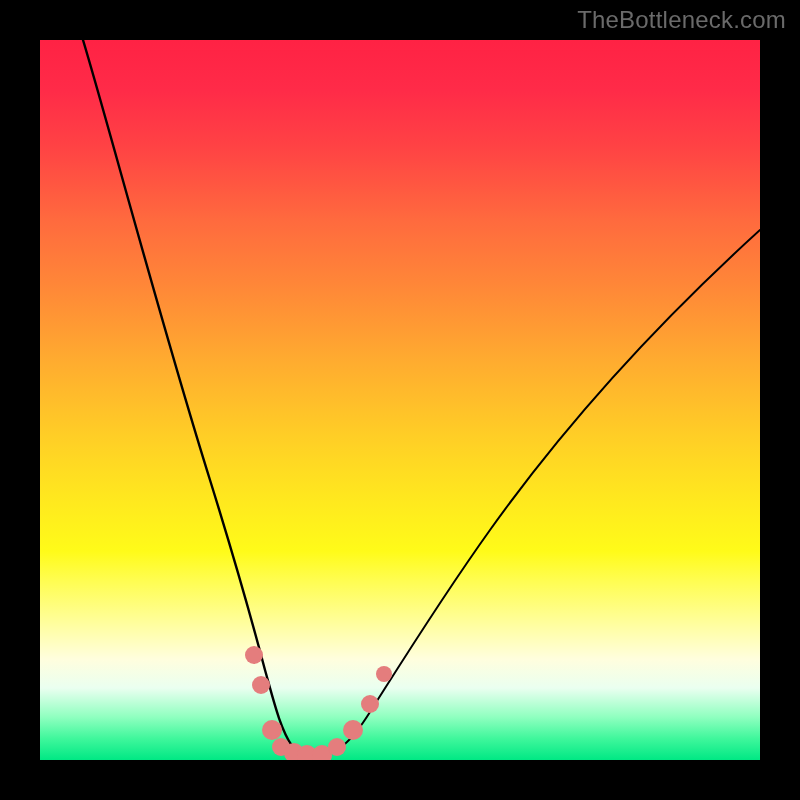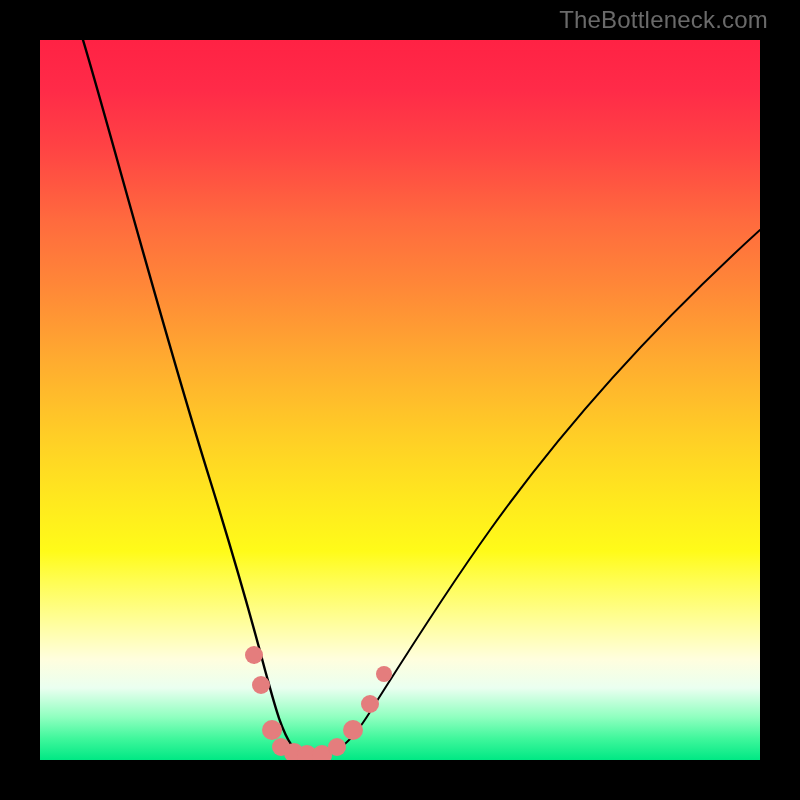--- a/index.html
+++ b/index.html
@@ -31,21 +31,21 @@
       #fffede 86%,
       #eafff0 90%,
       #90ffc0 94%,
       #40f79c 97%,
       #00e884 100%
     );
   }
   .watermark {
     position: absolute;
     top: 6px;
-    right: 32px;
+    right: 14px;
     font-family: Arial, Helvetica, sans-serif;
     font-size: 24px;
     font-weight: 500;
     color: #6a6a6a;
     letter-spacing: 0.2px;
   }
   svg.curve-layer {
     position: absolute;
     left: 40px;
     top: 40px;

